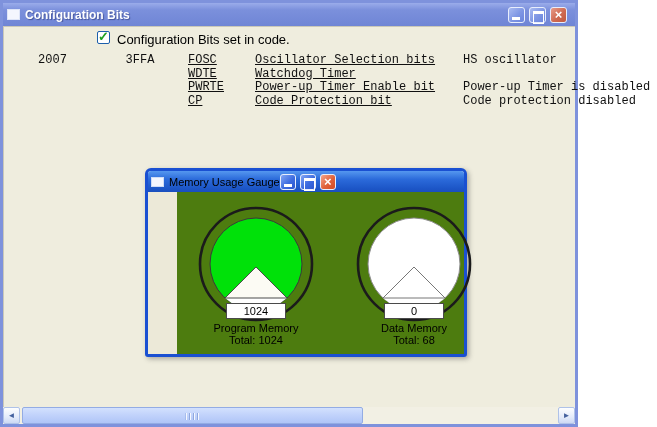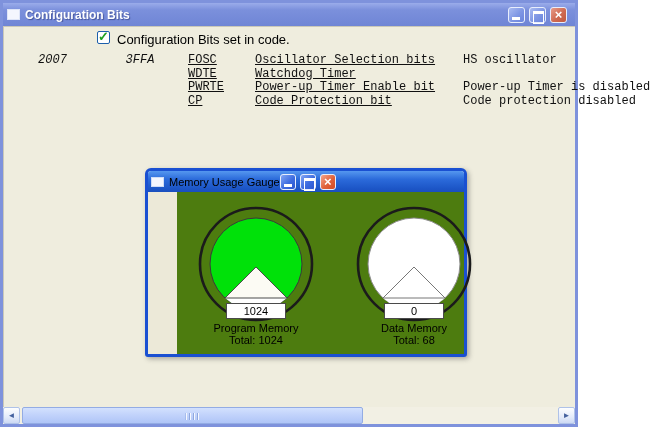--- a/index.html
+++ b/index.html
@@ -74,21 +74,21 @@
     border-top:1px solid #3C3C3C; border-bottom:1px solid #3C3C3C;
     height:17px; align-items:center;
   }
   .hdr-cell { text-align:center; border-right:1px solid #3C3C3C; height:100%; line-height:16px; }
   .hdr-cell:last-child { border-right:none; }
   .data-rows { margin-top:2px; }
   .data-row {
     display:grid; grid-template-columns:95px 80px 67px 210px 1fr;
     line-height:13.5px; height:13.5px;
   }
-  .c-center { text-align:center;font-style:italic; }
+  .c-center { text-align:center; }
   .c-left   { text-align:left; padding-left:8px; white-space:nowrap;text-decoration:underline; }
   .c-set    { text-align:left; padding-left:6px; white-space:nowrap; }
 
   
   .gauge-window {
     position:absolute; left:142px; top:142px; width:322px; height:189px;
     border:3px solid #1A50D2; border-radius:6px 6px 3px 3px;
     background:#ECE9D8; box-shadow:2px 2px 5px rgba(40,40,40,.35);
   }
   .gauge-titlebar {

